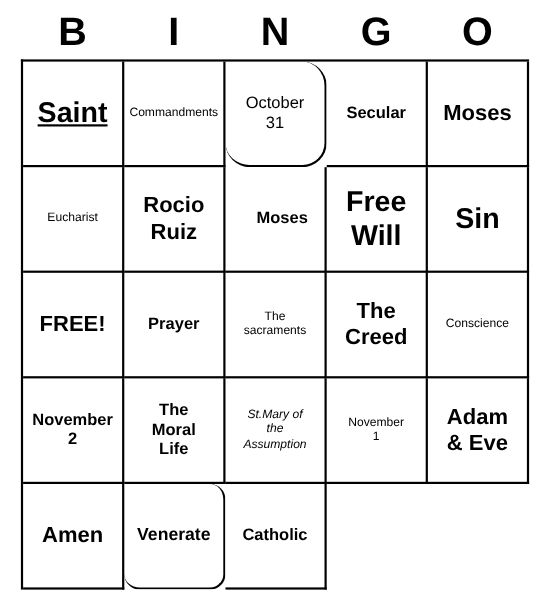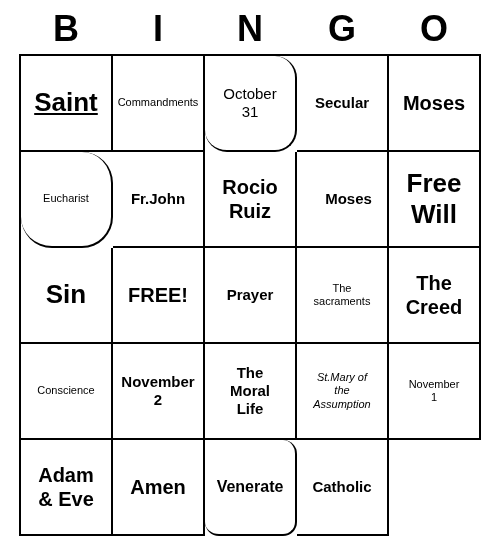--- a/index.html
+++ b/index.html
@@ -59,22 +59,21 @@
     <span>G</span>
     <span>O</span>
   </div>
 <div class="bingo-grid">
 <div class="cell" style="font-size: 26px; font-weight: bold; white-space: pre-line; text-decoration: underline;">Saint</div>
     <div class="cell" style="font-size: 11px; font-weight: normal; white-space: pre-line;">Commandments</div>
     <div class="cell" style="font-size: 15px; font-weight: normal; white-space: pre-line; border-radius: 22px;">October
 31</div>
     <div class="cell" style="font-size: 15px; font-weight: bold; white-space: pre-line;">Secular</div>
     <div class="cell" style="font-size: 20px; font-weight: bold; white-space: pre-line;">Moses</div>
-    <div class="cell" style="font-size: 11px; font-weight: normal; white-space: pre-line; border-radius: 31px;">Eucharist</div>
-    <div class="cell" style="font-size: 15px; font-weight: bold; white-space: pre-line;">Fr.John</div>
+    <div class="cell" style="font-size: 11px; font-weight: normal; white-space: pre-line;">Eucharist</div>
     <div class="cell" style="font-size: 20px; font-weight: bold; white-space: pre-line;">Rocio
 Ruiz</div>
     <div class="cell" style="font-size: 15px; font-weight: bold; white-space: pre-line; padding-left: 17px;">Moses</div>
     <div class="cell" style="font-size: 26px; font-weight: bold; white-space: pre-line;">Free
 Will</div>
     <div class="cell" style="font-size: 26px; font-weight: bold; white-space: pre-line;">Sin</div>
     <div class="cell" style="font-size: 20px; font-weight: bold; white-space: pre-line;">FREE!</div>
     <div class="cell" style="font-size: 15px; font-weight: bold; white-space: pre-line; text-align: right;">Prayer</div>
     <div class="cell" style="font-size: 11px; font-weight: normal; white-space: pre-line;">The
 sacraments</div>

